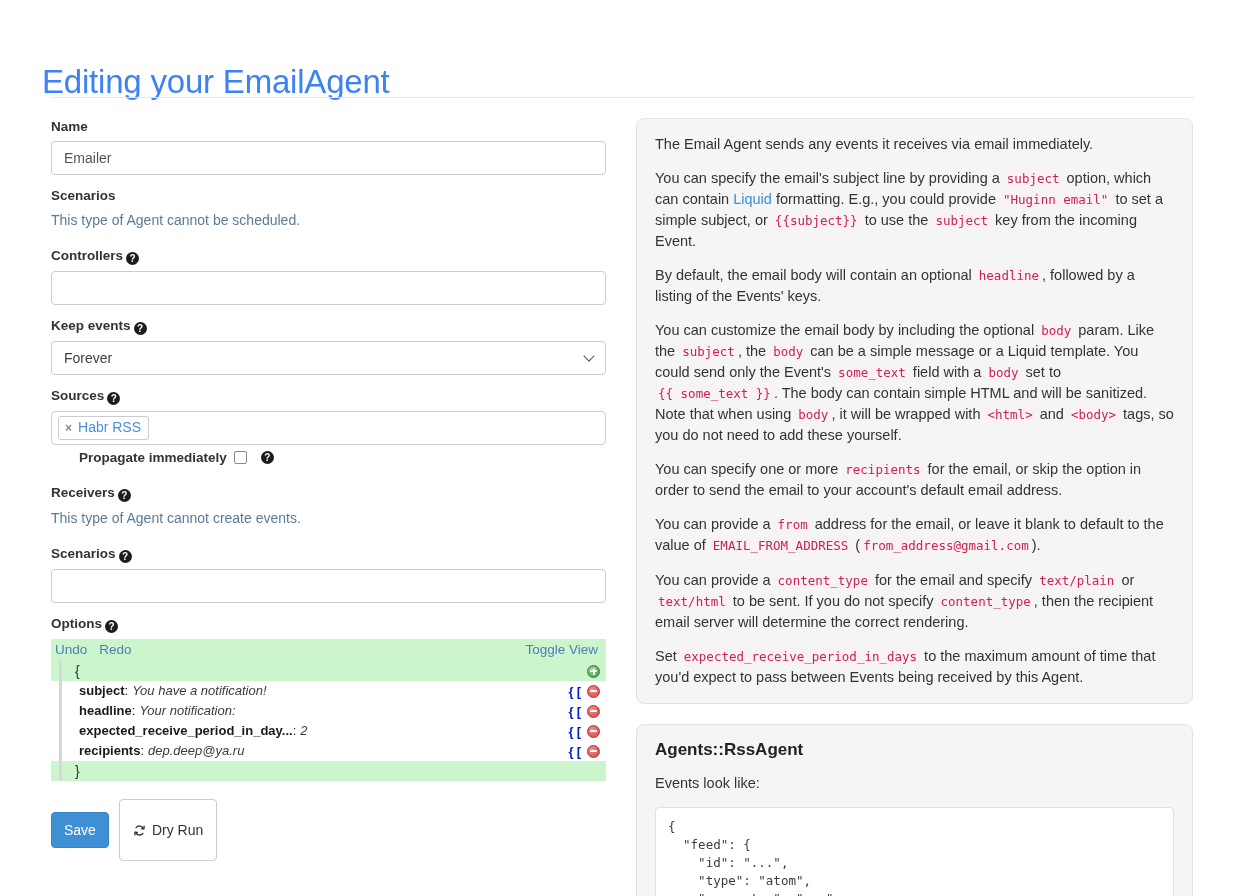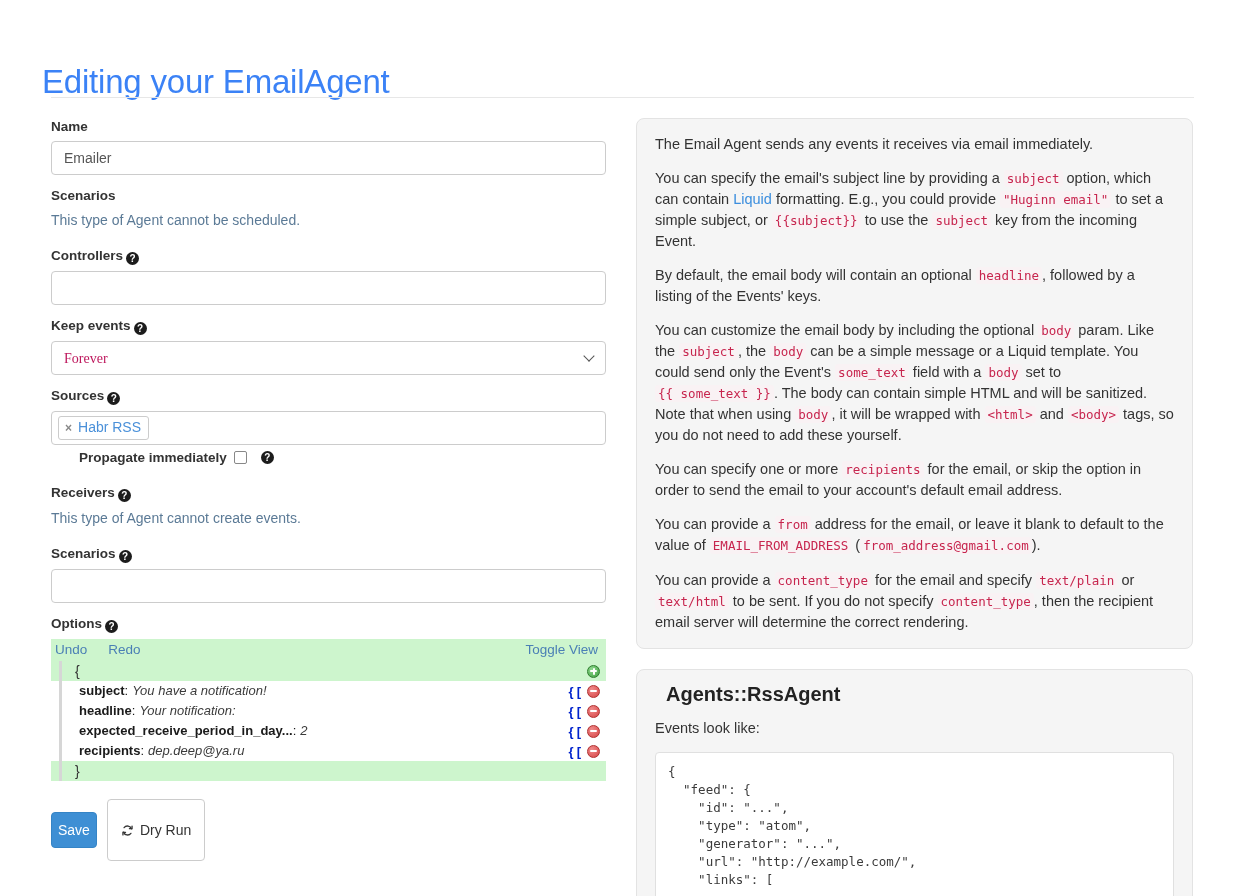--- a/index.html
+++ b/index.html
@@ -54,22 +54,22 @@
   .static-note {
     font-size: 14px; color: #5b7a96; line-height: 20px;
     margin: 0; padding: 0;
   }
 
   .select-wrap { position: relative; width: 555px; }
   .select-input {
     width: 555px; height: 34px;
     border: 1px solid #cccccc; border-radius: 4px;
     background: #ffffff; padding: 6px 28px 6px 12px;
-    font-size: 14px; color: #be185d;
-    font-family: Liberation Serif, serif;
+    font-size: 14px; color: #404040;
+    font-family: Liberation Sans, sans-serif;
     appearance: none; -webkit-appearance: none; outline: none;
   }
   .select-caret {
     position: absolute; right: 12px; top: 13px;
     width: 9px; height: 9px; pointer-events: none;
   }
   .select-caret::before {
     content: ""; display: block;
     width: 7px; height: 7px;
     border-right: 1.6px solid #555; border-bottom: 1.6px solid #555;
@@ -107,21 +107,21 @@
   
   .json-editor {
     width: 555px; background: #cdf5cd;
     border: 0; margin-top: 1px;
     font-family: "Liberation Sans", sans-serif;
   }
   .json-toolbar {
     display: flex; align-items: center; justify-content: space-between;
     background: #cdf5cd; padding: 3px 8px 4px 4px; height: 22px;
   }
-  .json-toolbar .left-links { display: flex; gap: 21px; }
+  .json-toolbar .left-links { display: flex; gap: 12px; }
   .json-link {
     font-size: 13.5px; color: #4a7fb5; cursor: pointer;
     text-decoration: none; line-height: 16px;
   }
   .json-body { background: #cdf5cd; padding: 0; }
 
   .json-row {
     display: flex; align-items: center;
     height: 20px; position: relative;
     padding-left: 18px; padding-right: 6px;
@@ -177,21 +177,21 @@
   
   .btn-row { display: flex; gap: 10px; margin-top: 18px; align-items: center; }
   .btn {
     font-size: 14px; border-radius: 4px; padding: 20px 13px;
     cursor: pointer; line-height: 20px;
     font-family: "Liberation Sans", sans-serif;
     display: inline-flex; align-items: center; gap: 6px;
   }
   .btn-primary {
     background: #3e8fd4; border: 1px solid #3584c6; color: #ffffff;
-    padding: 7px 6px;
+    padding: 7px 12px;
   }
   .btn-default {
     background: #ffffff; border: 1px solid #cccccc; color: #333333;
   }
   .refresh-icon { width: 13px; height: 13px; display: inline-block; }
 
   
   .right-col { position: absolute; left: 636px; top: 118px; width: 557px; }
   .panel {
     background: #f5f5f5; border: 1px solid #e3e3e3; border-radius: 8px;
@@ -204,22 +204,22 @@
   }
   .panel p:last-child { margin-bottom: 0; }
   code.inl {
     font-family: "DejaVu Sans Mono", monospace;
     font-size: 12.5px; color: #c7254e; background: #f9f2f4;
     padding: 1px 3px; border-radius: 3px; white-space: nowrap;
   }
   a.lnk { color: #3b8ede; text-decoration: none; cursor: pointer; }
 
   .panel h4 {
-    font-size: 20px; font-weight: bold; color: #222222;
-    margin: 0 0 14px 11px; line-height: 19px;
+    font-size: 17px; font-weight: bold; color: #222222;
+    margin: 0 0 14px 0; line-height: 19px;
   }
   .code-block {
     background: #ffffff; border: 1px solid #e0e0e0; border-radius: 4px;
     padding: 10px 12px; margin-top: 12px;
     font-family: "DejaVu Sans Mono", monospace;
     font-size: 12.5px; line-height: 18px; color: #3b3b3b;
     white-space: pre; overflow: hidden;
   }
 </style>
 </head>
@@ -388,20 +388,21 @@
       <p><span>By default, the email body will contain an optional </span><code class="inl">headline</code><span>, followed by a listing of the Events' keys.</span></p>
 
       <p><span>You can customize the email body by including the optional </span><code class="inl">body</code><span> param. Like the </span><code class="inl">subject</code><span>, the </span><code class="inl">body</code><span> can be a simple message or a Liquid template. You could send only the Event's </span><code class="inl">some_text</code><span> field with a </span><code class="inl">body</code><span> set to </span><code class="inl">{{ some_text }}</code><span>. The body can contain simple HTML and will be sanitized. Note that when using </span><code class="inl">body</code><span>, it will be wrapped with </span><code class="inl">&lt;html&gt;</code><span> and </span><code class="inl">&lt;body&gt;</code><span> tags, so you do not need to add these yourself.</span></p>
 
       <p><span>You can specify one or more </span><code class="inl">recipients</code><span> for the email, or skip the option in order to send the email to your account's default email address.</span></p>
 
       <p><span>You can provide a </span><code class="inl">from</code><span> address for the email, or leave it blank to default to the value of </span><code class="inl">EMAIL_FROM_ADDRESS</code><span> (</span><code class="inl">from_address@gmail.com</code><span>).</span></p>
 
       <p><span>You can provide a </span><code class="inl">content_type</code><span> for the email and specify </span><code class="inl">text/plain</code><span> or </span><code class="inl">text/html</code><span> to be sent. If you do not specify </span><code class="inl">content_type</code><span>, then the recipient email server will determine the correct rendering.</span></p>
 
+      <p><span>Set </span><code class="inl">expected_receive_period_in_days</code><span> to the maximum amount of time that you'd expect to pass between Events being received by this Agent.</span></p>
 
     </div>
 
     <div class="panel">
       <h4>Agents::RssAgent</h4>
       <p>Events look like:</p>
       <div class="code-block">{
   "feed": {
     "id": "...",
     "type": "atom",

